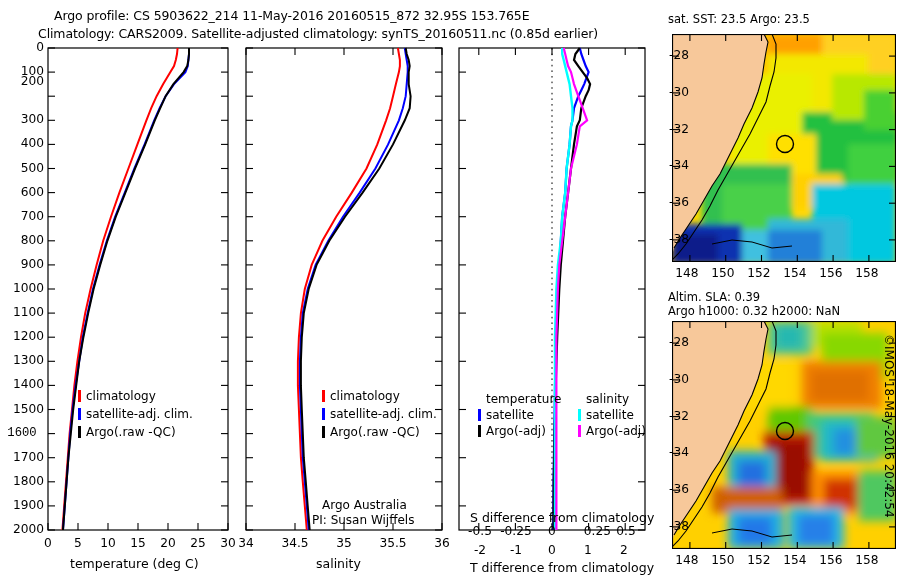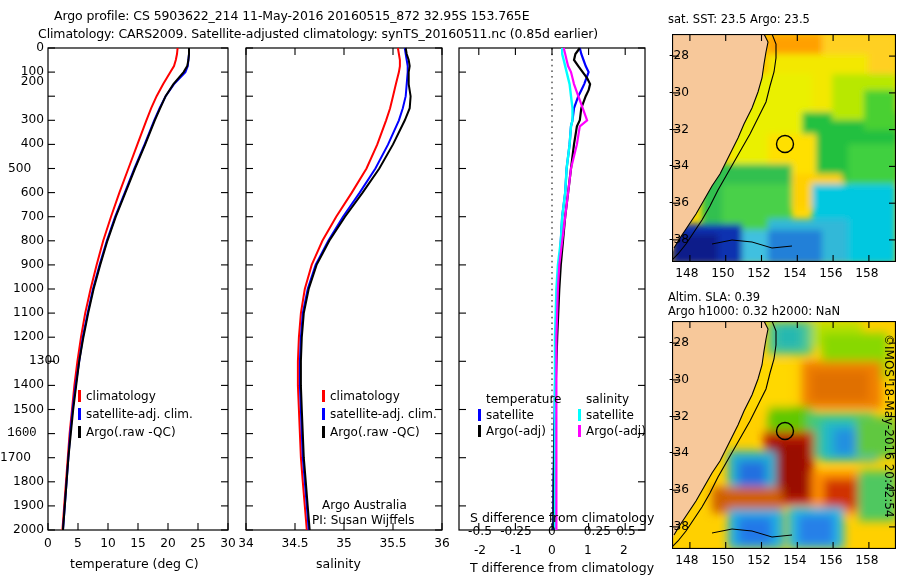--- a/index.html
+++ b/index.html
@@ -87,33 +87,33 @@
     <polyline fill="none" stroke="#000000" stroke-width="2.0" points="189.0,8.0 189.0,14.0 188.4,20.0 187.2,26.1 183.6,32.1 173.4,44.1 165.6,56.2 160.2,68.2 154.8,80.3 145.2,104.4 135.0,128.5 125.4,152.6 115.8,176.7 107.4,200.8 100.2,224.9 93.6,249.0 88.2,273.1 83.4,297.2 79.2,321.3 76.2,345.4 73.2,369.5 70.8,393.6 68.4,417.7 66.6,441.8 64.8,465.9 63.0,490.0"></polyline>
   </svg>
 </div>
 
 <div class="abs" style="left:0px;top:40px;">
   <div class="abs tick" style="left:16px;top:0px;width:28px;text-align:right;">0</div>
   <div class="abs tick" style="left:8px;top:24.1px;width:36px;text-align:right;">100</div>
   <div class="abs tick" style="left:8px;top:34px;width:36px;text-align:right;">200</div>
   <div class="abs tick" style="left:8px;top:72.3px;width:36px;text-align:right;">300</div>
   <div class="abs tick" style="left:8px;top:96.4px;width:36px;text-align:right;">400</div>
-  <div class="abs tick" style="left:8px;top:120.5px;width:36px;text-align:left;">500</div>
+  <div class="abs tick" style="left:8px;top:120.5px;width:36px;text-align:right;">500</div>
   <div class="abs tick" style="left:8px;top:144.6px;width:36px;text-align:right;">600</div>
   <div class="abs tick" style="left:8px;top:168.7px;width:36px;text-align:right;">700</div>
   <div class="abs tick" style="left:8px;top:192.8px;width:36px;text-align:right;">800</div>
   <div class="abs tick" style="left:8px;top:216.9px;width:36px;text-align:right;">900</div>
   <div class="abs tick" style="left:0px;top:241.0px;width:44px;text-align:right;">1000</div>
   <div class="abs tick" style="left:0px;top:265.1px;width:44px;text-align:right;">1100</div>
   <div class="abs tick" style="left:0px;top:289.2px;width:44px;text-align:right;">1200</div>
-  <div class="abs tick" style="left:0px;top:313.3px;width:44px;text-align:right;margin-left:16px;">1300</div>
+  <div class="abs tick" style="left:0px;top:313.3px;width:44px;text-align:right;">1300</div>
   <div class="abs tick" style="left:0px;top:337.4px;width:44px;text-align:right;">1400</div>
   <div class="abs tick" style="left:0px;top:361.5px;width:44px;text-align:right;">1500</div>
   <div class="abs tick" style="left:0px;top:385.6px;width:44px;text-align:center;font-family:Liberation Mono, monospace;">1600</div>
-  <div class="abs tick" style="left:0px;top:409.7px;width:44px;text-align:left;">1700</div>
+  <div class="abs tick" style="left:0px;top:409.7px;width:44px;text-align:right;">1700</div>
   <div class="abs tick" style="left:0px;top:433.8px;width:44px;text-align:right;">1800</div>
   <div class="abs tick" style="left:0px;top:457.9px;width:44px;text-align:right;">1900</div>
   <div class="abs tick" style="left:0px;top:482.0px;width:44px;text-align:right;">2000</div>
 </div>
 
 <div class="abs tick" style="left:42px;top:536px;width:12px;text-align:center;">0</div>
 <div class="abs tick" style="left:72px;top:536px;width:12px;text-align:center;">5</div>
 <div class="abs tick" style="left:98px;top:536px;width:20px;text-align:center;">10</div>
 <div class="abs tick" style="left:128px;top:536px;width:20px;text-align:center;">15</div>
 <div class="abs tick" style="left:158px;top:536px;width:20px;text-align:center;">20</div>

